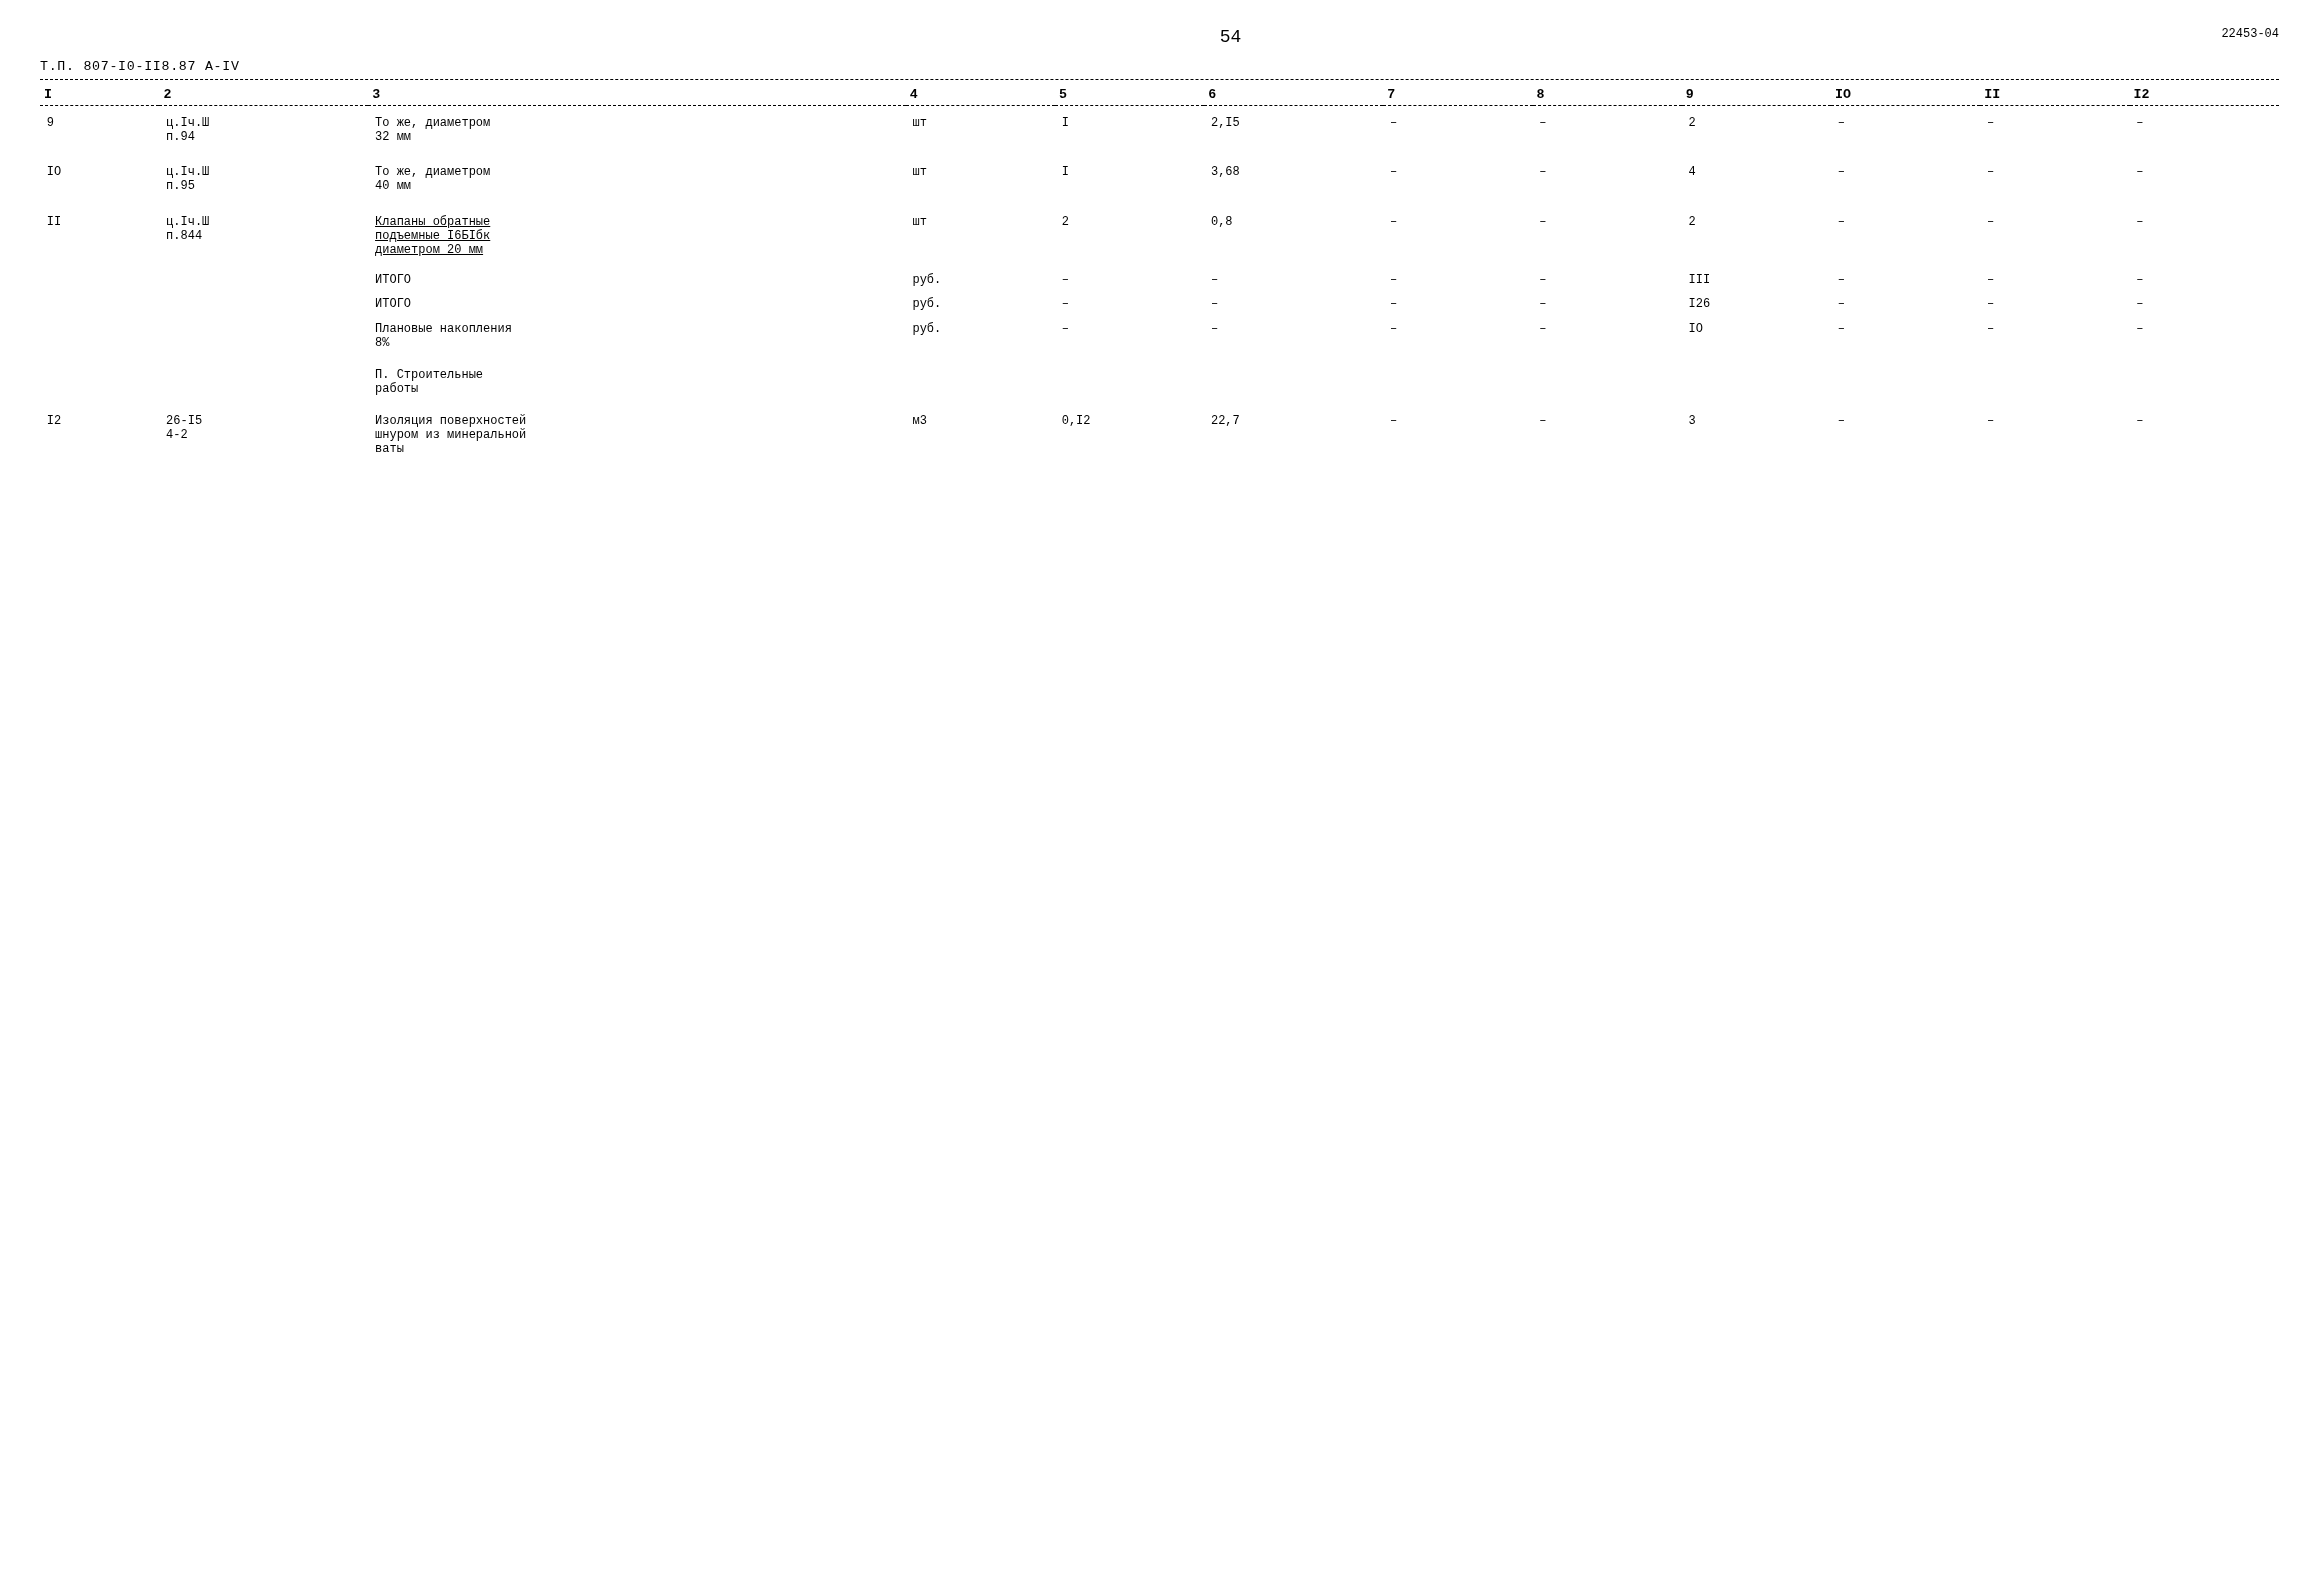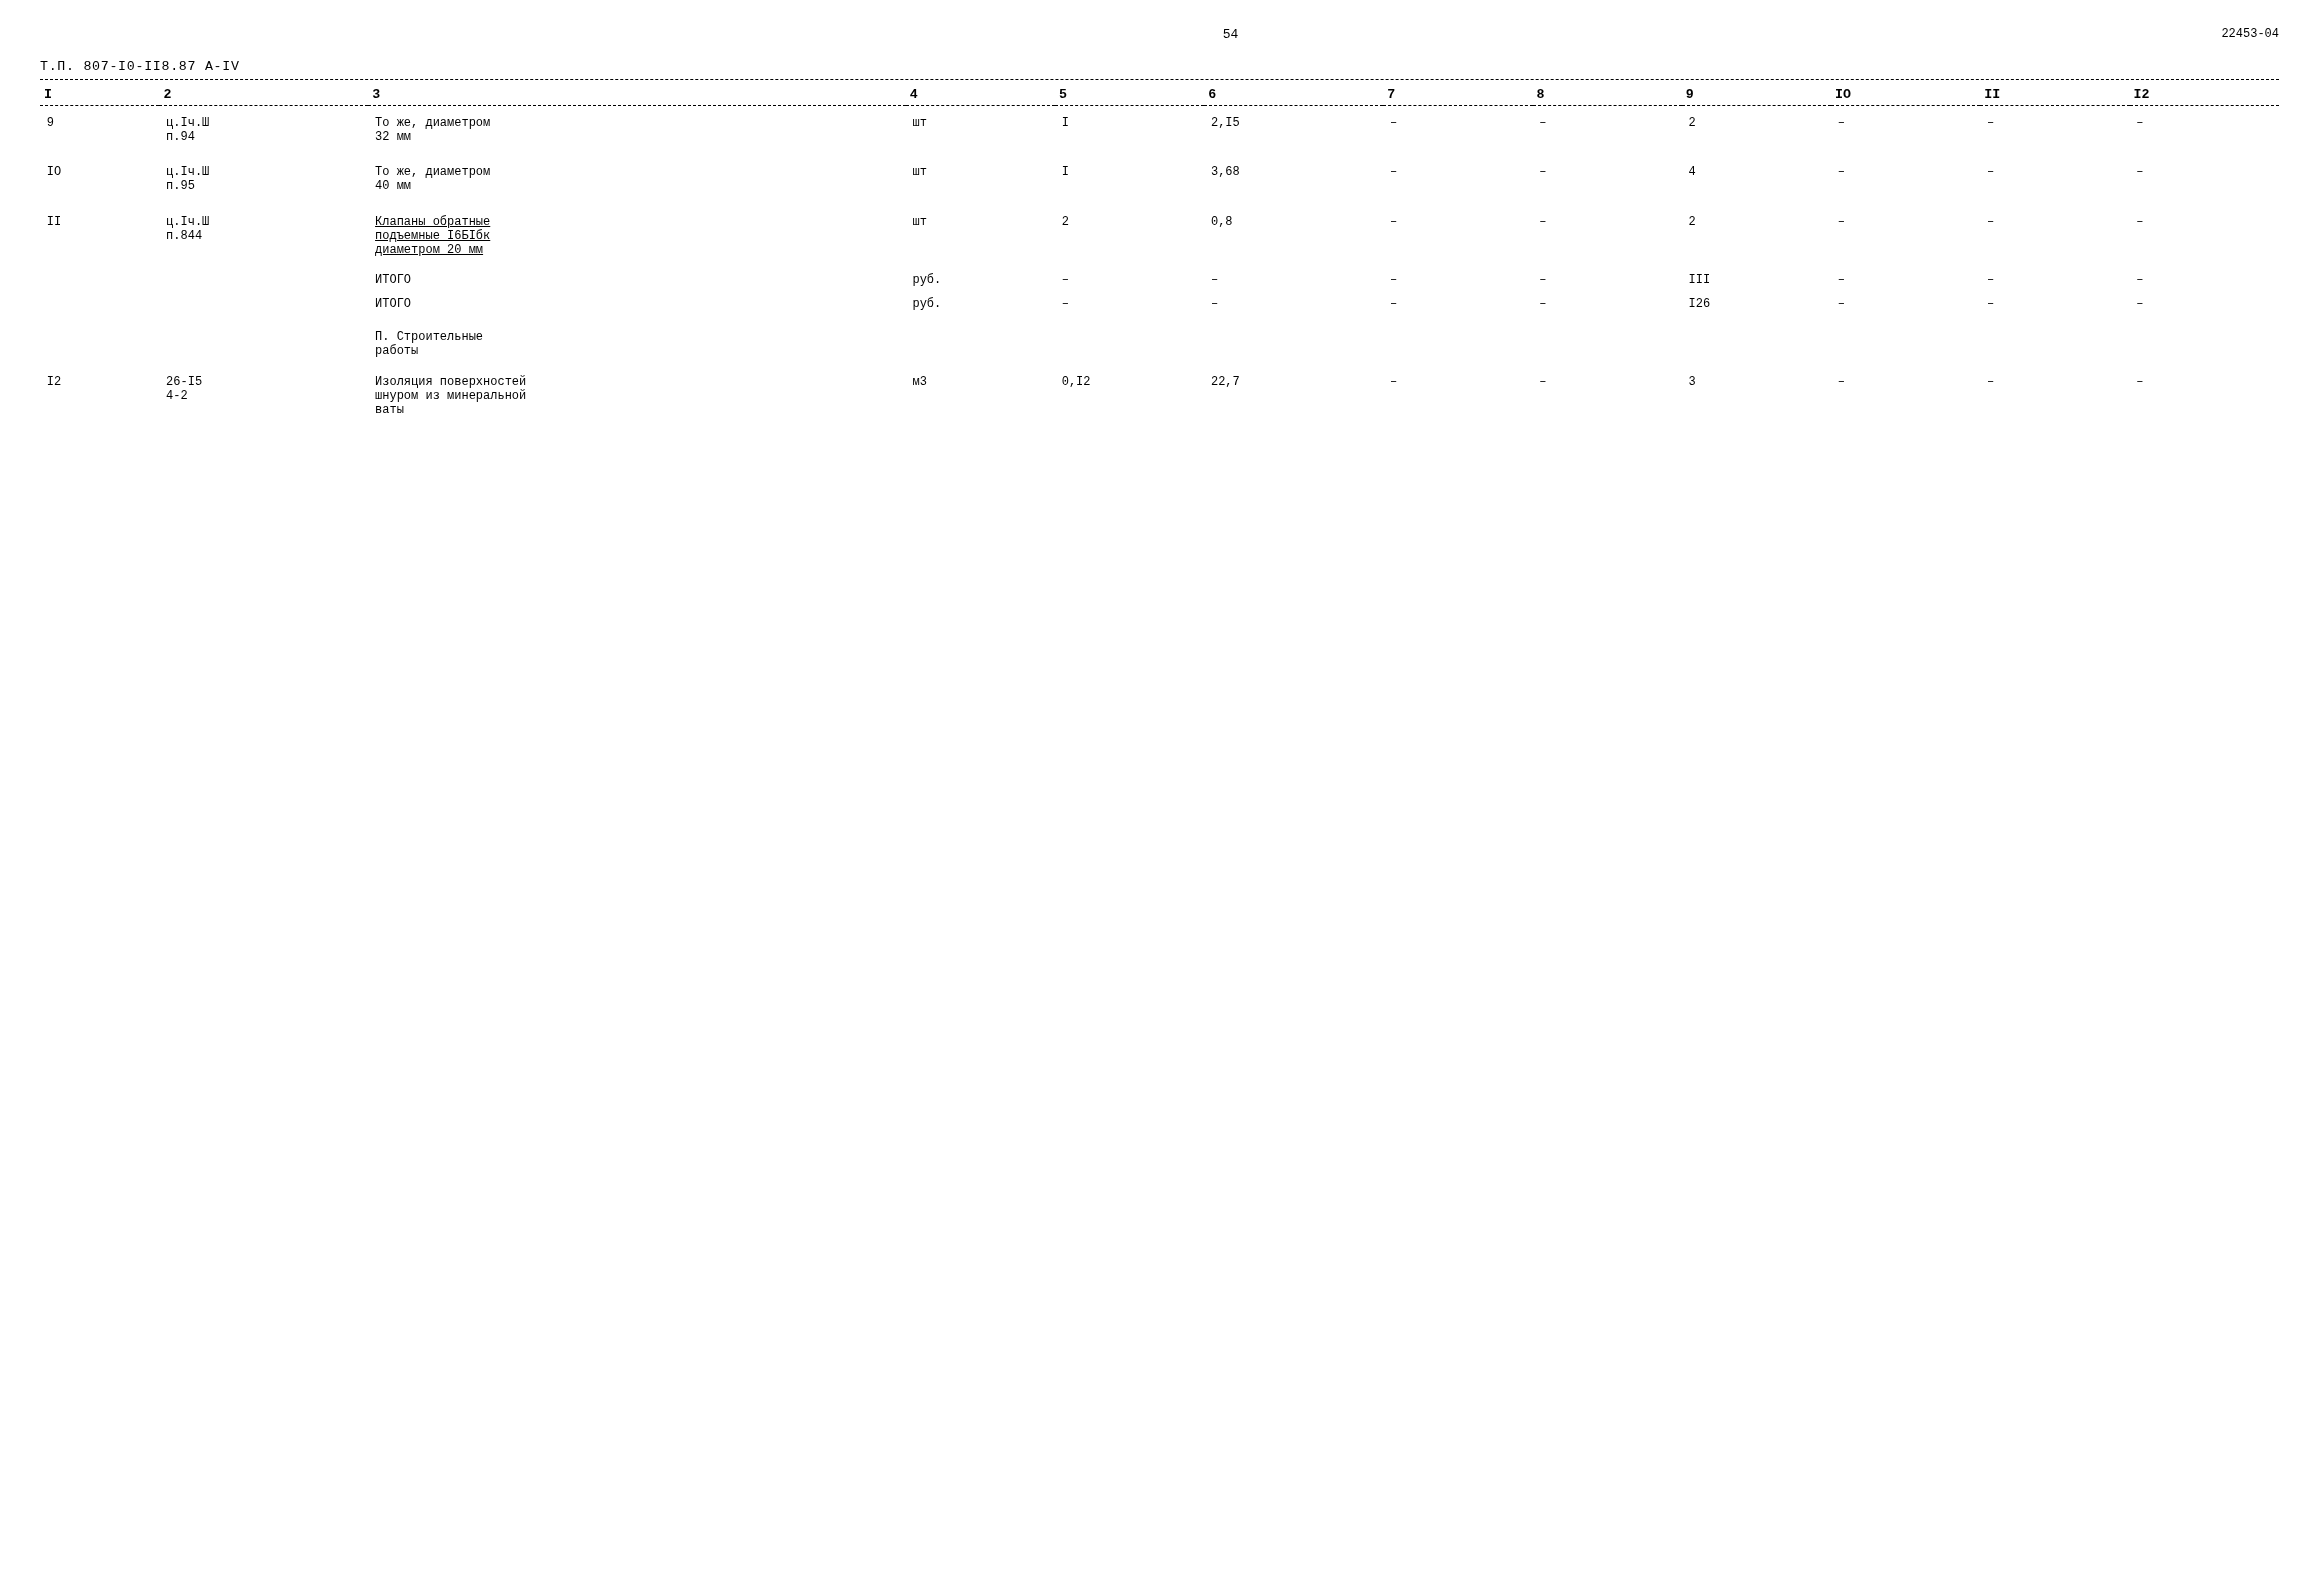--- a/index.html
+++ b/index.html
@@ -25,21 +25,21 @@
       margin-bottom: 5.3px;
     }
 
     .header-left {
       font-size: 13.3px;
       letter-spacing: 0.7px;
       margin-top: 32px;
     }
 
     .header-center {
-      font-size: 13px;
+      font-size: 18px;
     }
 
     .header-right {
       font-size: 12px;
     }
 
     .dashed-line {
       border: none;
       border-top: 1.3px dashed #000;
       margin: 4px 0;
@@ -215,20 +215,35 @@
         <td>–</td>
         <td>–</td>
         <td>–</td>
         <td>–</td>
         <td>I26</td>
         <td>–</td>
         <td>–</td>
         <td>–</td>
       </tr>
 
+      <tr class="summary-row">
+        <td></td>
+        <td></td>
+        <td style="white-space:pre-line;">Плановые накопления
+       8%</td>
+        <td>руб.</td>
+        <td>–</td>
+        <td>–</td>
+        <td>–</td>
+        <td>–</td>
+        <td>IO</td>
+        <td>–</td>
+        <td>–</td>
+        <td>–</td>
+      </tr>
 
 
       <tr class="summary-row">
         <td></td>
         <td></td>
         <td style="white-space:pre-line; padding-top:13.3px; padding-bottom:6.7px;margin-left:39px;">П. Строительные
         работы</td>
         <td colspan="9"></td>
       </tr>
 

